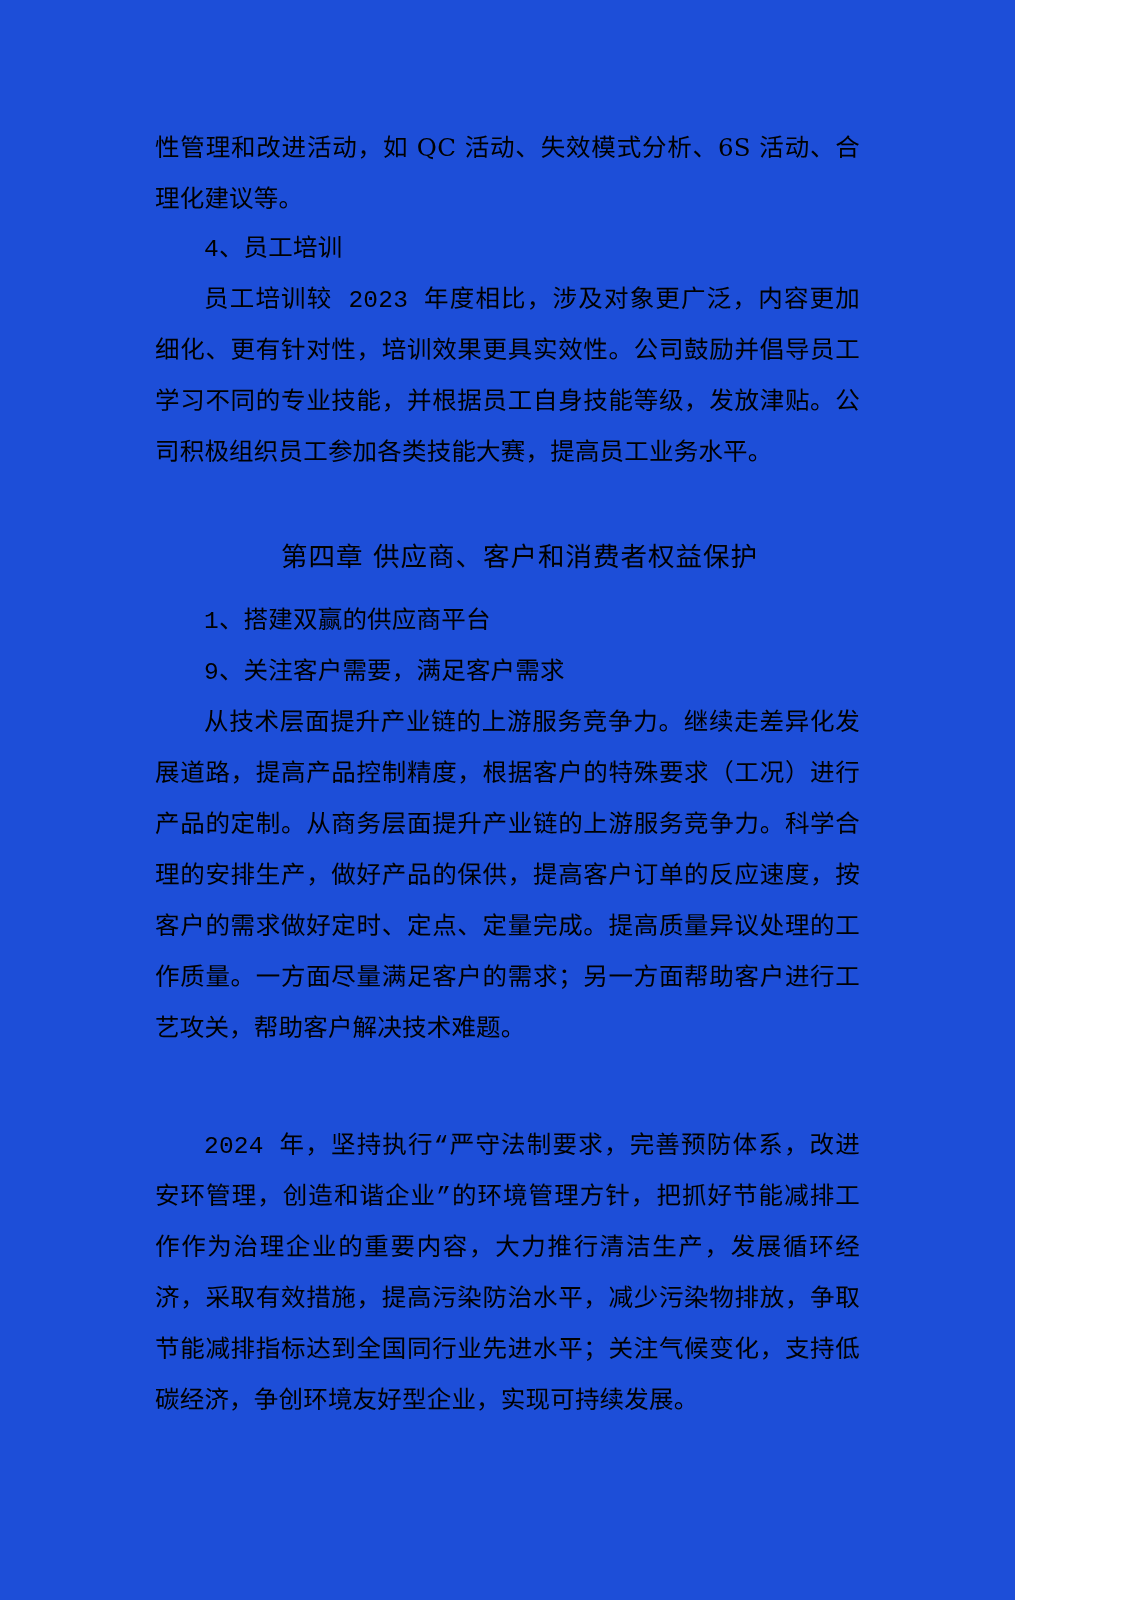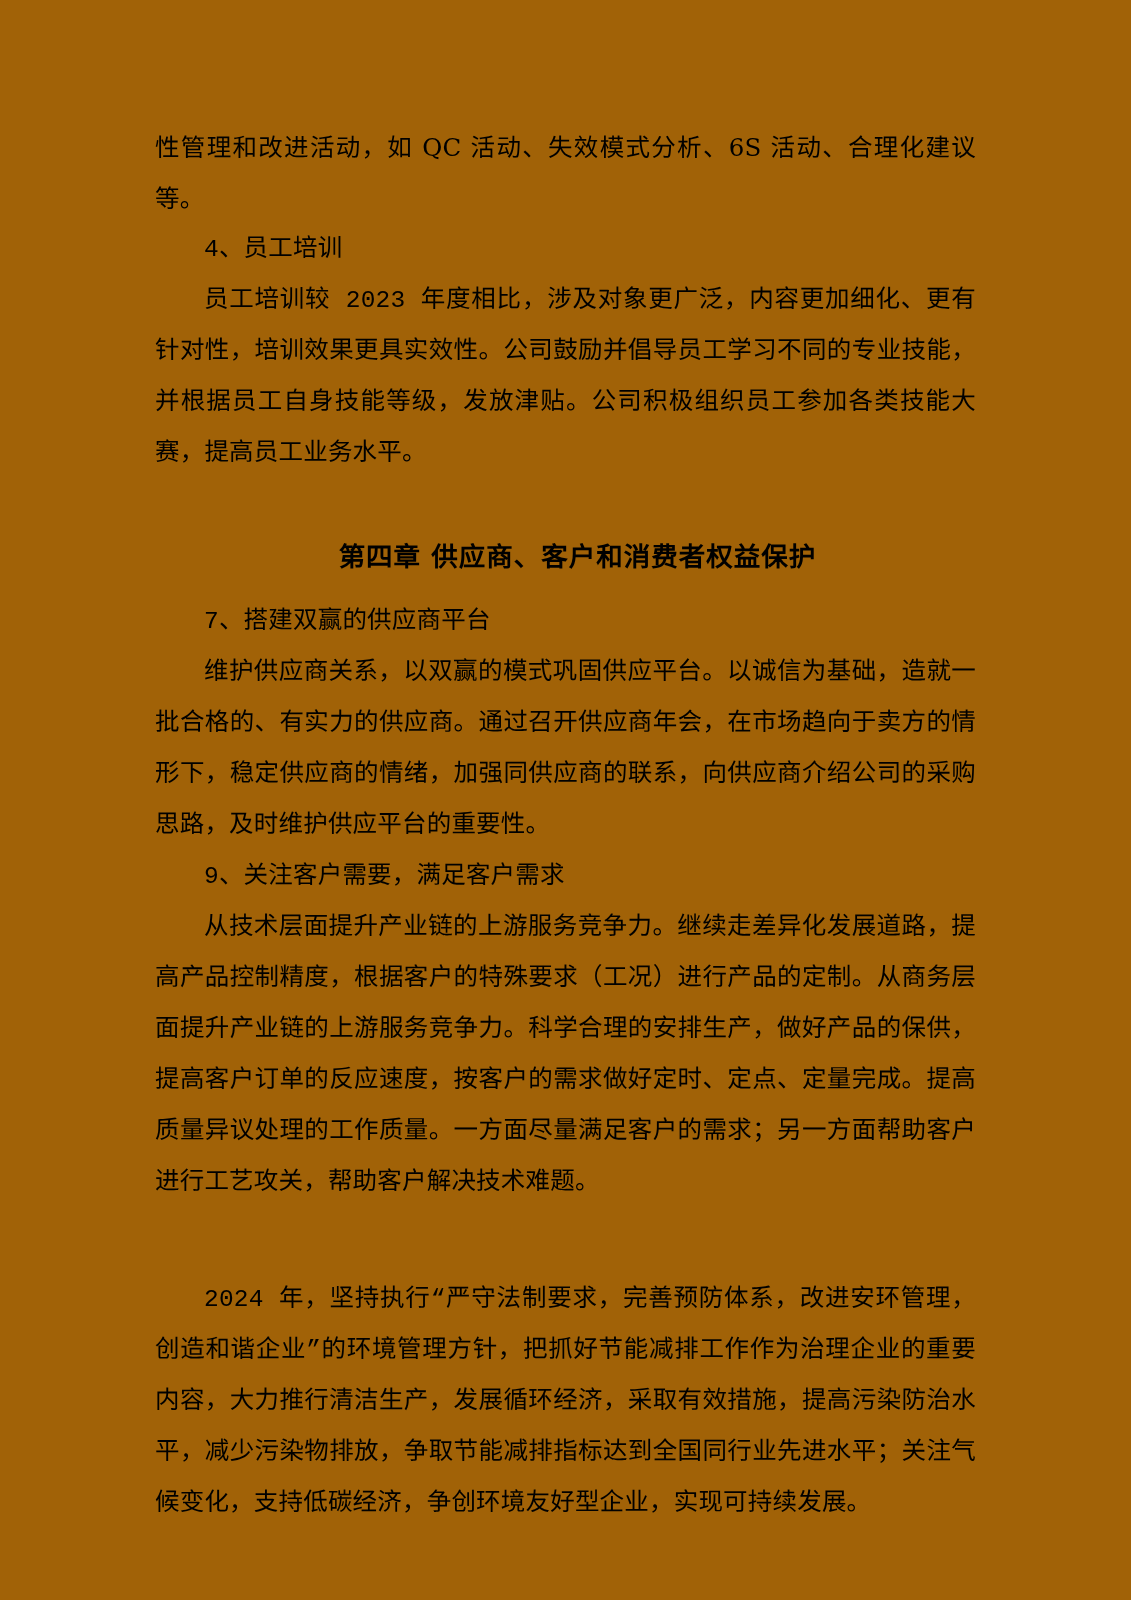--- a/index.html
+++ b/index.html
@@ -10,46 +10,46 @@
   }
   body {
     width: 1131px;
     height: 1600px;
     font-family: "DejaVu Serif", "Liberation Serif", serif;
     color: #000000;
     overflow: hidden;
   }
   .page {
     position: relative;
-    width: 1131px;
+    width: 1015px;
     height: 1600px;
     box-sizing: border-box;
     padding: 122px 155px 0 155px;
-    background: #a16207;
+    background: #1d4ed8;
   }
   .doc-body {
     font-size: 24.5px;
     line-height: 51px;
     text-align: justify;
     text-justify: inter-ideograph;
     letter-spacing: 0.2px;
   }
   p {
     margin: 0;
   }
   .para-indent {
     text-indent: 2em;
     font-family: Liberation Mono, monospace;
   }
   .para-cont {
     text-indent: 0;
   }
   .chapter-heading {
     font-family: "DejaVu Sans", "Liberation Sans", sans-serif;
-    font-weight: bold;
+    font-weight: normal;
     font-size: 26.5px;
     line-height: 51px;
     text-align: center;
     letter-spacing: 1px;
     margin: 0;
   }
   .gap-lg {
     height: 52px;
   }
   .gap-sm {
@@ -73,23 +73,22 @@
 
     <div class="gap-lg"></div>
 
     <div class="heading-block">
       <p class="chapter-heading">第四章  供应商、客户和消费者权益保护</p>
     </div>
 
     <div class="gap-sm"></div>
 
 
-    <p class="para-indent">7、搭建双赢的供应商平台</p>
+    <p class="para-indent">1、搭建双赢的供应商平台</p>
 
-    <p class="para-indent">维护供应商关系，以双赢的模式巩固供应平台。以诚信为基础，造就一批合格的、有实力的供应商。通过召开供应商年会，在市场趋向于卖方的情形下，稳定供应商的情绪，加强同供应商的联系，向供应商介绍公司的采购思路，及时维护供应平台的重要性。</p>
 
     <p class="para-indent">9、关注客户需要，满足客户需求</p>
 
     <p class="para-indent">从技术层面提升产业链的上游服务竞争力。继续走差异化发展道路，提高产品控制精度，根据客户的特殊要求（工况）进行产品的定制。从商务层面提升产业链的上游服务竞争力。科学合理的安排生产，做好产品的保供，提高客户订单的反应速度，按客户的需求做好定时、定点、定量完成。提高质量异议处理的工作质量。一方面尽量满足客户的需求；另一方面帮助客户进行工艺攻关，帮助客户解决技术难题。</p>
 
     <div class="gap-lg"></div>
 
 
     <div class="gap-sm"></div>
 

